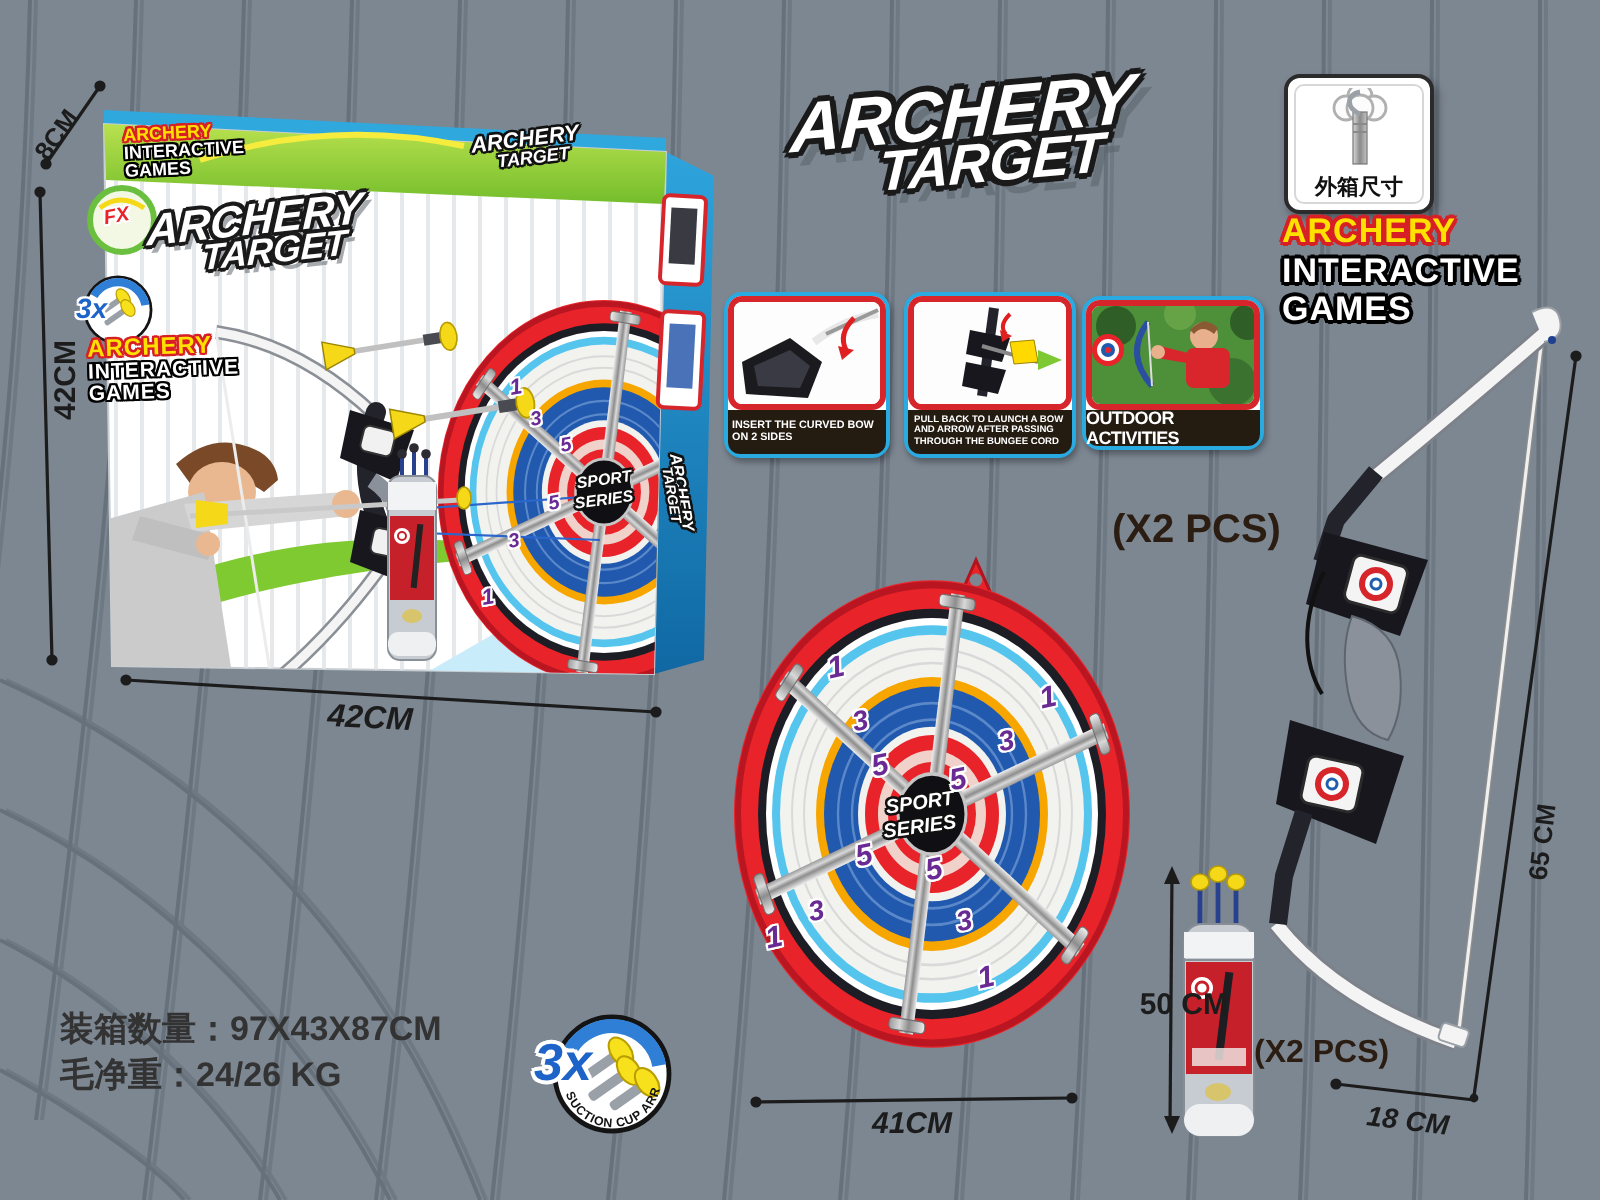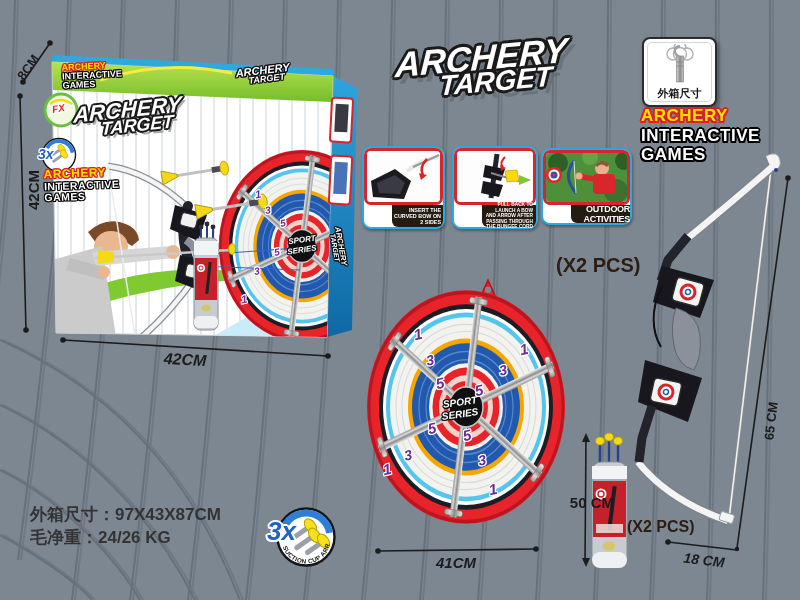--- a/index.html
+++ b/index.html
@@ -23,22 +23,22 @@
     text-shadow:-2px 0 #1a1a1a,2px 0 #1a1a1a,0 -2px #1a1a1a,0 2px #1a1a1a,
      -1.5px -1.5px #1a1a1a,1.5px -1.5px #1a1a1a,-1.5px 1.5px #1a1a1a,1.5px 1.5px #1a1a1a,
      3px 4px 0 rgba(80,88,96,.5);}
   .logo-sm{color:#fff;font-weight:900;font-style:italic;line-height:.9;
     text-shadow:-1.3px 0 #111,1.3px 0 #111,0 -1.3px #111,0 1.3px #111,
      -1px -1px #111,1px -1px #111,-1px 1px #111,1px 1px #111;}
   .dim{font-weight:bold;color:#1c1c1c;white-space:nowrap;}
   .num{font-weight:900;font-style:italic;color:#6a2a94;white-space:nowrap;}
   .panel{background:#fff;border:2px solid #29abe2;border-radius:9px;box-shadow:1px 2px 3px rgba(0,0,0,.35);}
   .pimg{border:3px solid #d6252b;border-radius:7px;overflow:hidden;background:#fff;}
-  .pcap{background:#241b11;color:#fff;text-align:right;font-weight:bold;
-        border-radius:0 0 6px 6px;display:flex;align-items:center;justify-content:center;margin-left:28px;}
+  .pcap{background:#241b11;color:#fff;text-align:left;font-weight:bold;
+        border-radius:0 0 6px 6px;display:flex;align-items:center;justify-content:center;}
   .spec-line{font-weight:bold;color:#333;font-size:17px;line-height:23px;white-space:nowrap;}
 </style>
 </head>
 <body>
 
 <div id="stage">
 
 <svg class="abs" style="left:0;top:0" width="800" height="600" viewBox="0 0 800 600">
   <defs>
     <linearGradient id="met" x1="0" y1="0" x2="1" y2="0">
@@ -496,17 +496,17 @@
 <div class="abs dim" style="left:33px;top:190px;font-size:15px;transform:translate(-50%,-50%) rotate(-90deg);">42CM</div>
 <div class="abs dim" style="left:185px;top:360px;font-size:16px;font-style:italic;transform:translate(-50%,-50%) rotate(3deg);">42CM</div>
 <div class="abs dim" style="left:456px;top:562px;font-size:15px;font-style:italic;transform:translate(-50%,-50%);">41CM</div>
 <div class="abs dim" style="left:536px;top:494px;width:46px;text-align:right;font-size:15px;margin-left:32px;">50 CM</div>
 <div class="abs dim" style="left:771px;top:421px;font-size:13px;transform:translate(-50%,-50%) rotate(-83deg);">65 CM</div>
 <div class="abs dim" style="left:704px;top:560px;font-size:14px;font-style:italic;transform:translate(-50%,-50%) rotate(7deg);">18 CM</div>
 <div class="abs" style="left:556px;top:254px;font-size:20px;font-weight:bold;color:#2b1d12;white-space:nowrap;">(X2 PCS)</div>
 <div class="abs" style="left:627px;top:518px;font-size:16px;font-weight:bold;color:#2b1d12;white-space:nowrap;">(X2 PCS)</div>
 
 <div class="abs" style="left:30px;top:503px;">
-  <div class="spec-line">外箱尺寸：97X43X87CM</div>
+  <div class="spec-line">装箱数量：97X43X87CM</div>
   <div class="spec-line">毛净重：24/26 KG</div>
 </div>
 
 </div>
 
 </body></html>

